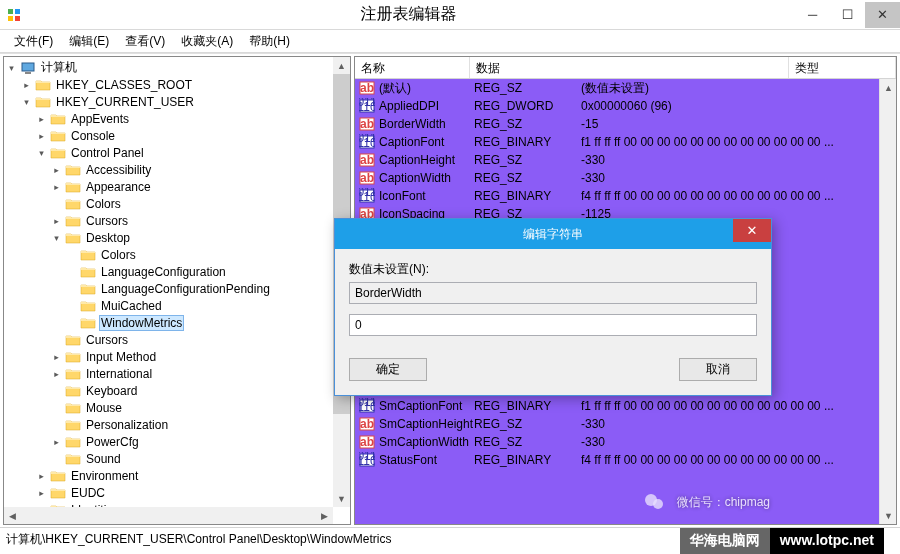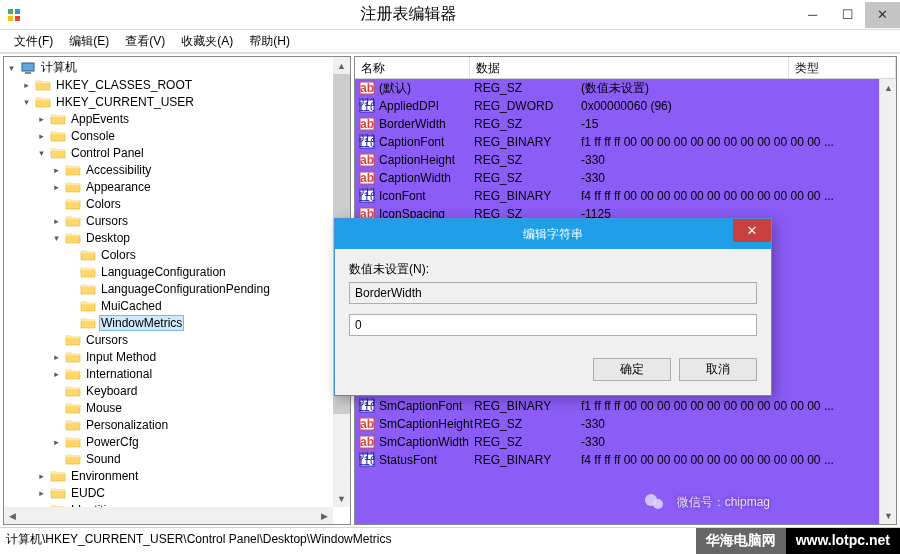--- a/index.html
+++ b/index.html
@@ -37,31 +37,31 @@
 .val-data { flex: 1; overflow: hidden; white-space: nowrap; }
 .statusbar { height: 23px; border-top: 1px solid #d4d4d4; padding: 3px 6px; font-size: 12px; display:flex; align-items:center; }
 
 .dialog { position: absolute; left: 334px; top: 218px; width: 438px; background: #f0f0f0; border: 1px solid #4a90d9; box-shadow: 3px 3px 12px rgba(0,0,0,0.3); }
 .dialog-title { height: 30px; background: #1e9fe8; color: #fff; display: flex; align-items: center; justify-content: center; position: relative; font-size:13px; }
 .dialog-close { position: absolute; right: 0; top: 0; width: 38px; height: 23px; background: #c94040; color: #fff; display: flex; align-items: center; justify-content: center; font-size: 13px; }
 .dialog-body { padding: 12px 14px 6px; }
 .dlg-label { margin-bottom: 4px; }
 .dlg-input { width: 100%; border: 1px solid #abadb3; padding: 3px 5px; font-size: 12px; margin-bottom: 10px; background:#fff; }
 .dlg-input.readonly { background: #f0f0f0; }
-.dialog-buttons { display: flex; justify-content: flex-end; gap: 8px; padding: 6px 14px 14px; }
+.dialog-buttons { display: flex; justify-content: space-between; gap: 8px; padding: 6px 14px 14px; }
 .dlg-btn { width: 78px; height: 23px; border: 1px solid #acacac; background: #e8e8e8; cursor:pointer; }
 
 .vscroll { position:absolute; right:0; top:22px; bottom:0; width:17px; background:#f0f0f0; border-left:1px solid #e0e0e0; }
 .tree-vscroll { position:absolute; right:0; top:0; bottom:17px; width:17px; background:#f0f0f0; }
 .tree-hscroll { position:absolute; left:0; right:17px; bottom:0; height:17px; background:#f0f0f0; }
 .vscroll-btn, .hscroll-btn { width:17px; height:17px; display:flex; align-items:center; justify-content:center; color:#606060; font-size:9px; }
 .vscroll-thumb { position:absolute; left:0; width:17px; background:#cdcdcd; }
 
 .wm1 { position:absolute; right:130px; bottom:40px; color:#fff; font-size:20px; text-shadow:0 0 4px rgba(0,0,0,0.6); opacity:0.8; display:flex; align-items:center; gap:10px;}
-.wm2 { position:absolute; right:0; bottom:0; display:flex;border-radius:6px; }
+.wm2 { position:absolute; right:16px; bottom:0; display:flex;border-radius:6px; }
 .wm2 div { color:#fff; font-size:14px; font-weight:bold; padding:4px 10px; }
 .wm2a { background:#666; }
 .wm2b { background:#000; }
 </style>
 </head>
 <body>
 
 <div class="titlebar">
   <div class="titlebar-left">
     <span class="titlebar-icon">

